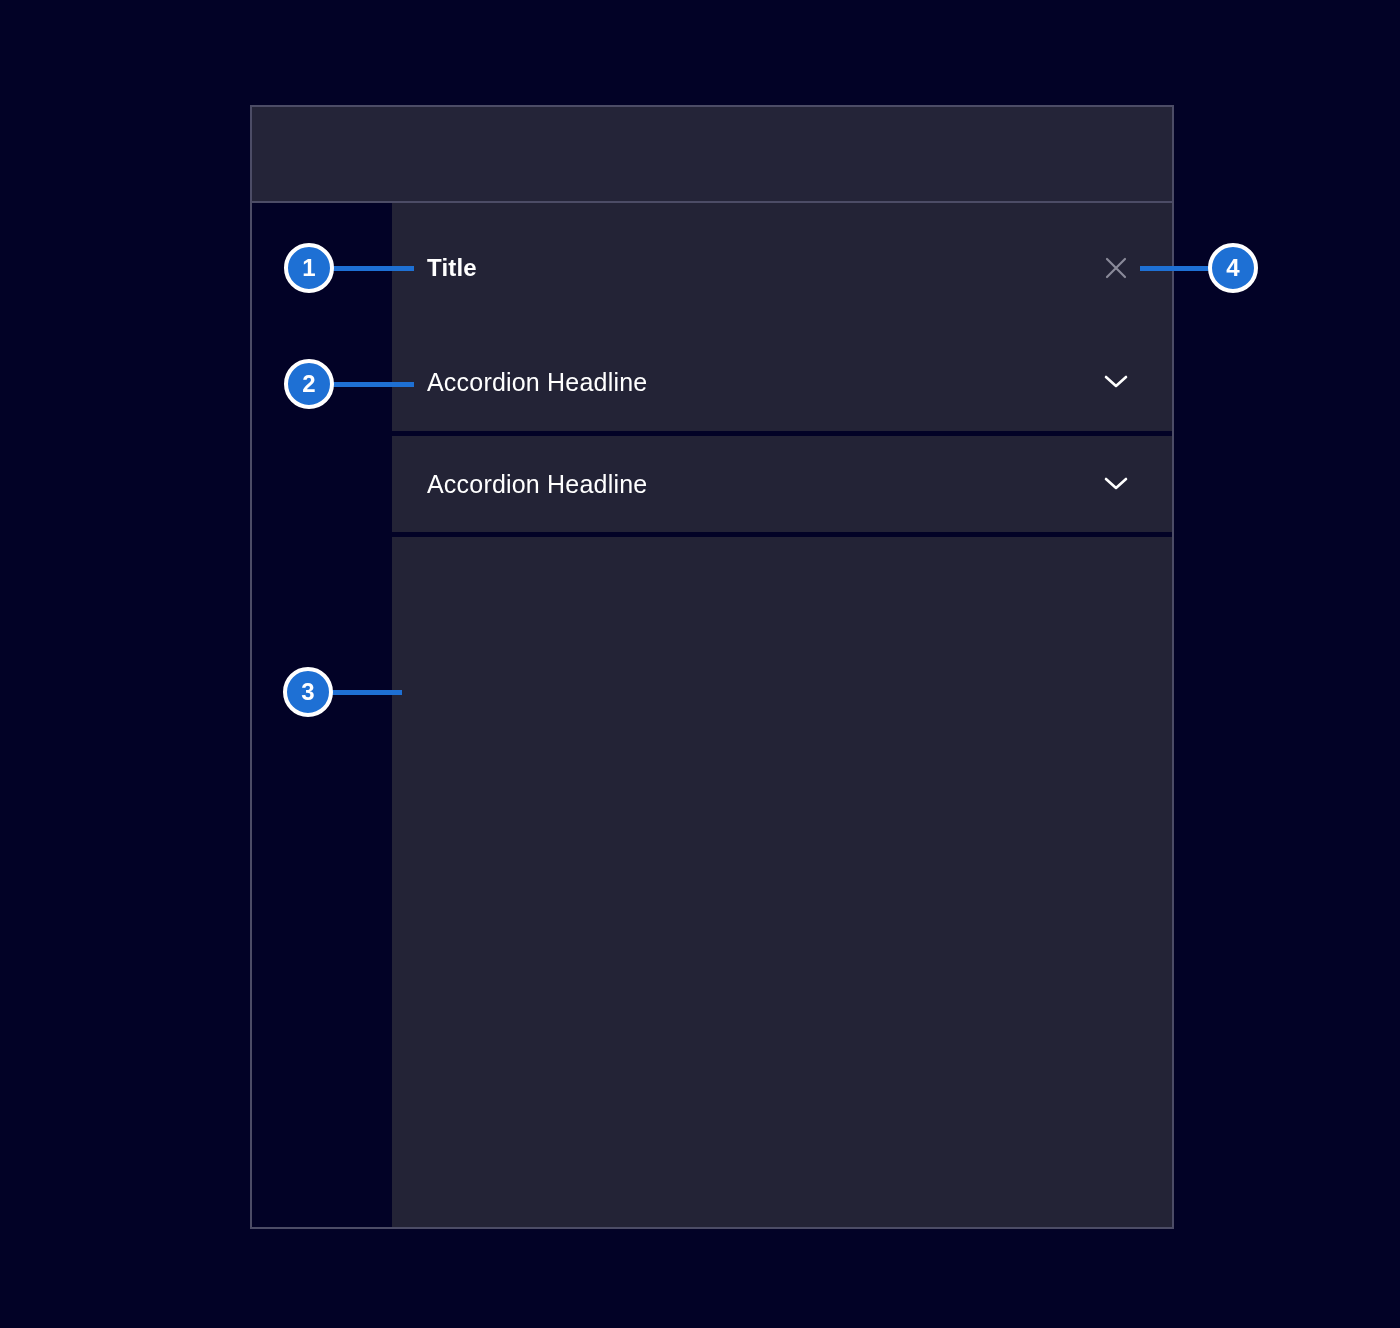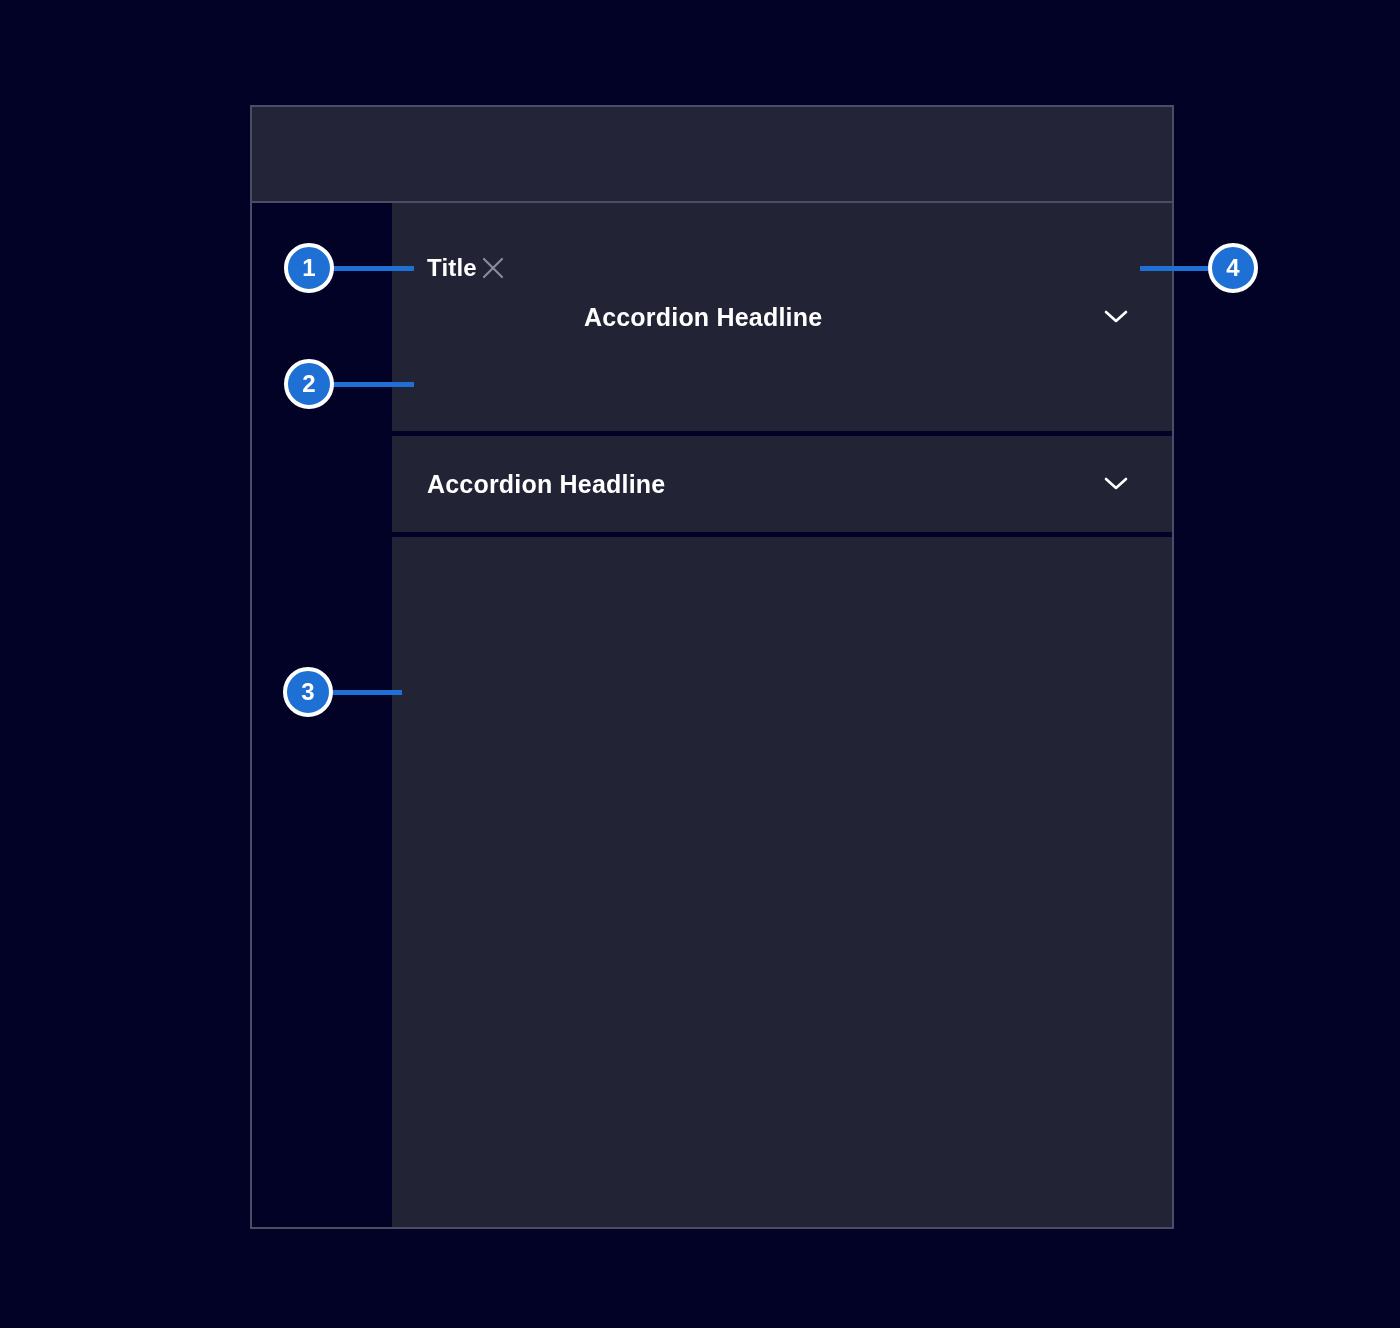--- a/index.html
+++ b/index.html
@@ -54,21 +54,21 @@
     flex-direction: column;
     gap: 5px;
   }
   .sect {
     background: #232336;
   }
   .sect-a {
     height: 228px;
     flex: 0 0 228px;
     display: flex;
-    flex-direction: row;
+    flex-direction: column;
     box-sizing: border-box;
   }
   .sect-b {
     height: 96px;
     flex: 0 0 96px;
     display: flex;
   }
   .sect-c {
     flex: 1;
   }
@@ -104,21 +104,21 @@
     display: flex;
     align-items: center;
     justify-content: space-between;
     padding: 0 44px 0 35px;
     box-sizing: border-box;
     cursor: pointer;
   }
   .accordion-label {
     color: #ffffff;
     font-size: 25px;
-    font-weight: 700;
+    font-weight: 400;
     letter-spacing: 0.2px;
   }
 
   
   .callout {
     position: absolute;
     width: 42px;
     height: 42px;
     border-radius: 50%;
     background: #1e70d4;

